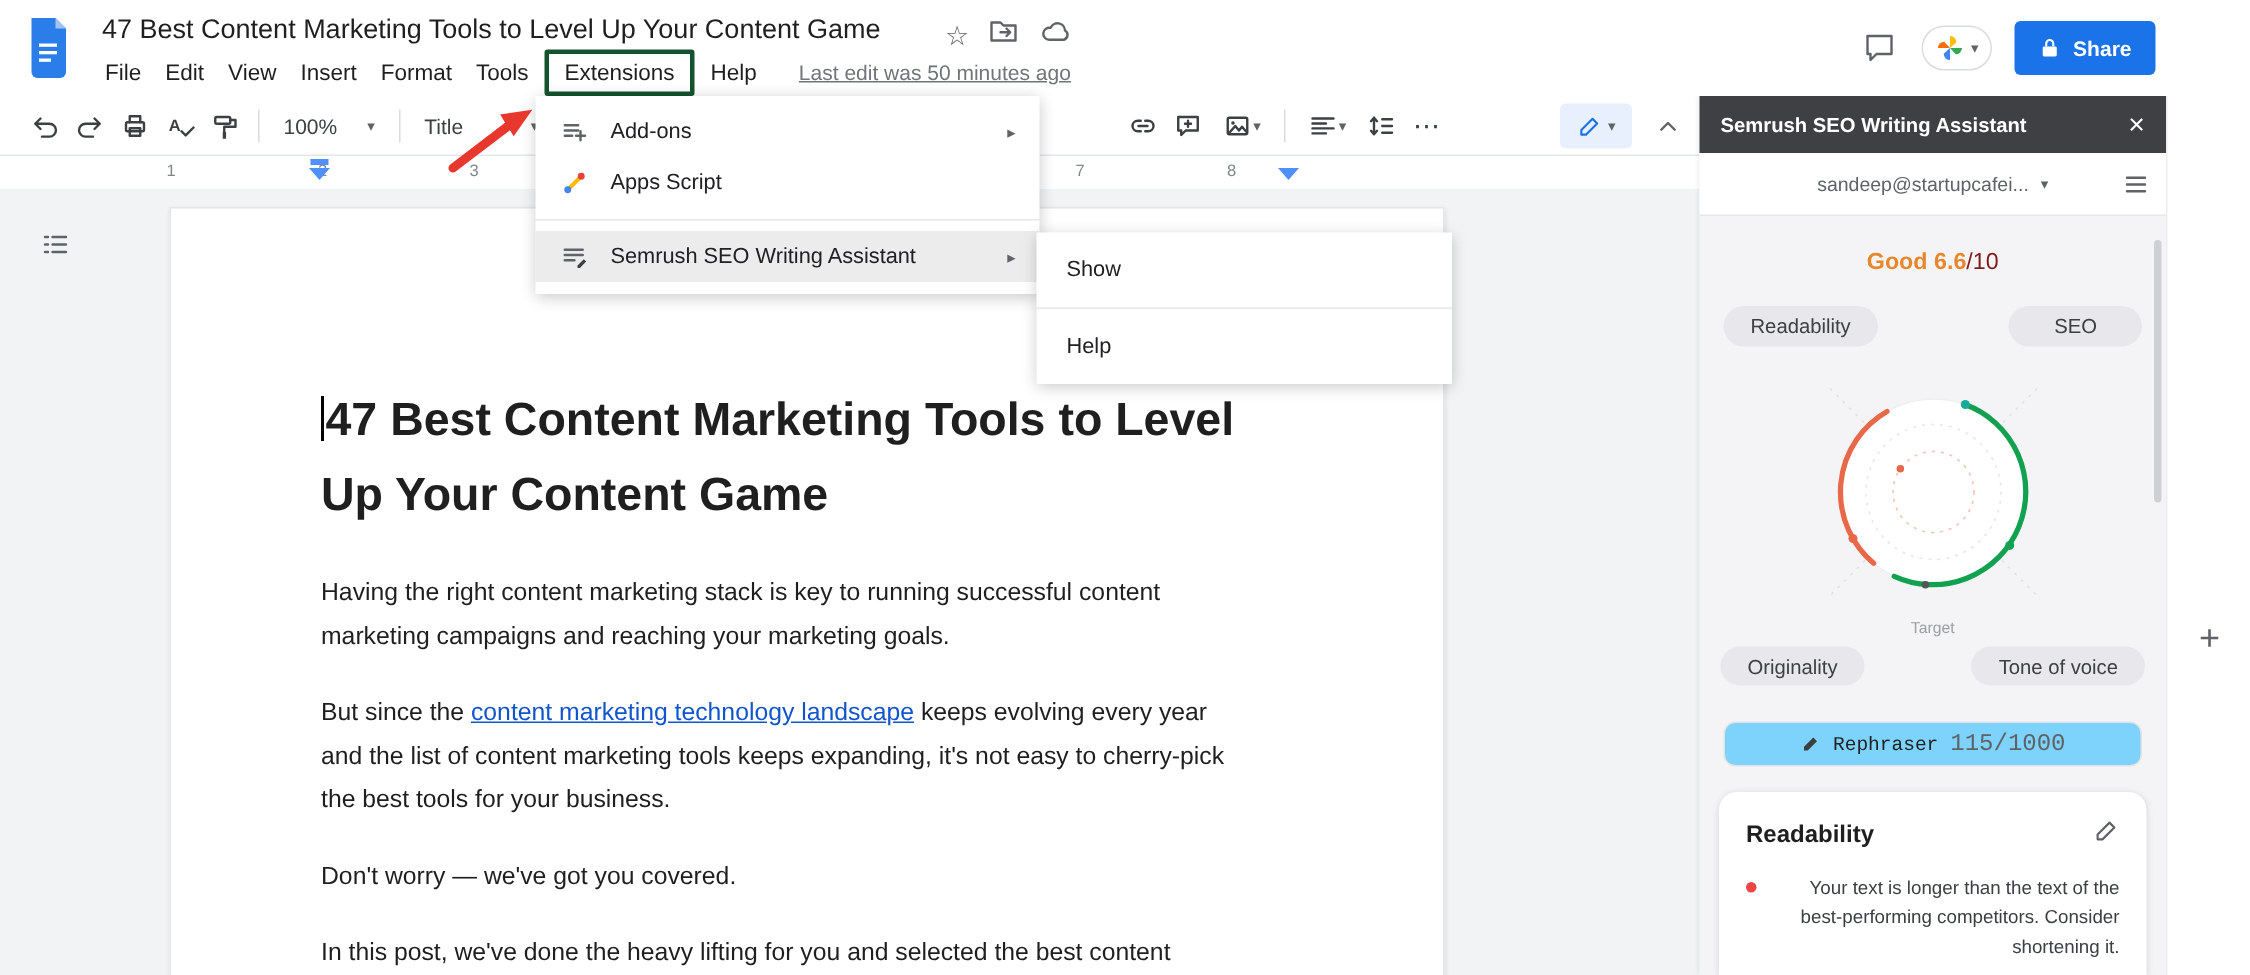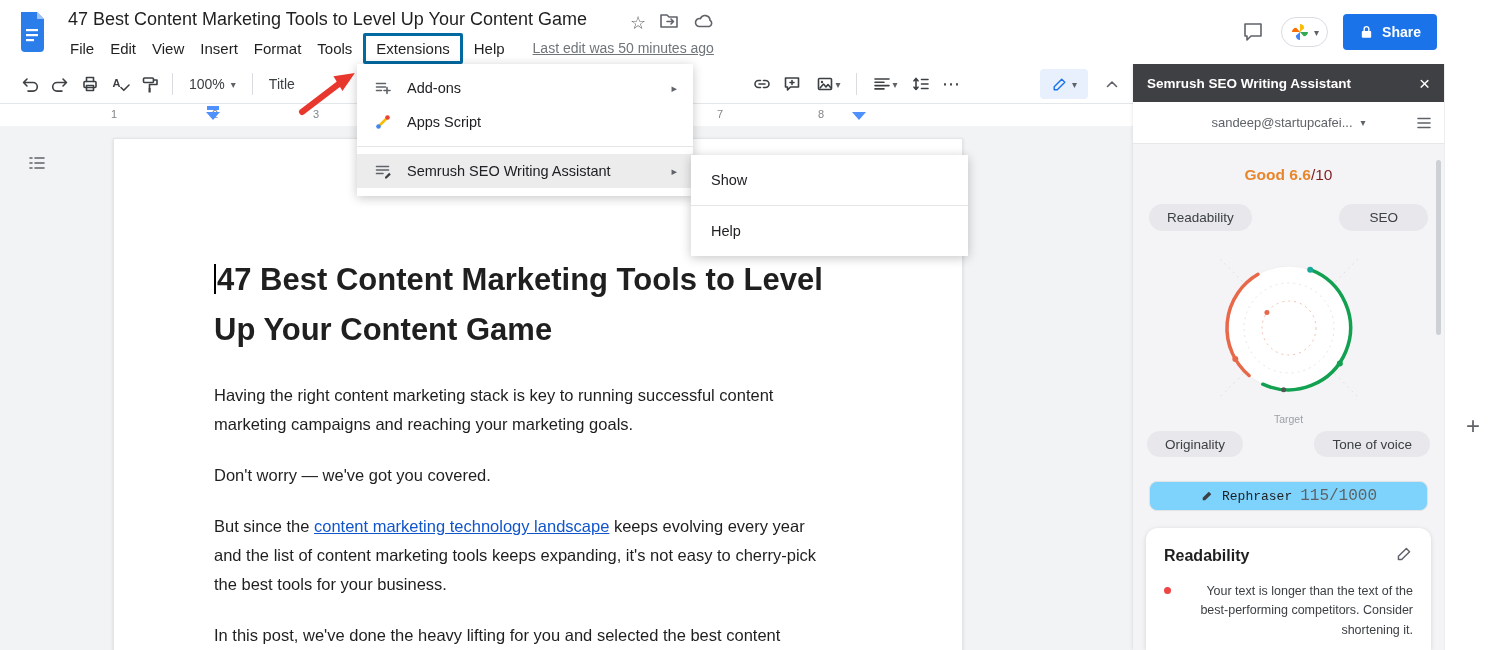--- a/index.html
+++ b/index.html
@@ -8,37 +8,37 @@
   .app { position:relative; width:1500px; height:650px; background:#fff; }
 
   
   .topbar { position:absolute; top:0; left:0; width:1500px; height:64px; background:#fff; z-index:10; }
   .docs-logo { position:absolute; left:17px; top:12px; width:30px; height:40px; cursor:pointer; }
   .doc-title { position:absolute; left:68px; top:9px; font-size:18px; color:#1f1f1f; white-space:nowrap; cursor:text; }
   .title-icons { position:absolute; left:630px; top:10px; display:flex; align-items:center; gap:12px; color:#5f6368; }
   .title-icons .star { font-size:18px; line-height:22px; cursor:pointer; }
   .menubar { position:absolute; left:62px; top:34px; height:28px; display:flex; align-items:center; font-size:15px; color:#1f1f1f; }
   .mitem { padding:3px 8px; border-radius:4px; cursor:pointer; white-space:nowrap;text-align:center; }
-  .mitem.ext { border:3px solid #0369a1; border-radius:2px; padding:4px 10px; margin:0 3px; }
+  .mitem.ext { border:3px solid #14532d; border-radius:2px; padding:4px 10px; margin:0 3px; }
   .last-edit { margin-left:20px; font-size:14px; color:#70757a; text-decoration:underline; cursor:pointer; white-space:nowrap; }
   .topbar-right { position:absolute; right:16px; top:0; height:64px; display:flex; align-items:center; gap:15px; }
   .tb-ic { width:26px; height:26px; display:flex; align-items:center; justify-content:center; cursor:pointer; }
   .addon-pill { height:30px; padding:0 8px; border:1px solid #dadce0; border-radius:15px; display:flex; align-items:center; gap:4px; cursor:pointer; background:#fff; }
   .addon-pill .caret { font-size:10px; color:#5f6368; }
   .share-btn { height:36px; padding:0 16px; background:#1a73e8; border:none; border-radius:4px; color:#fff;
     font-size:14px; font-weight:bold; font-family:"Liberation Sans",sans-serif; display:flex; align-items:center; gap:8px; cursor:pointer; }
   .avatar { width:32px; height:32px; border-radius:50%; cursor:pointer;
     background:radial-gradient(circle at 35% 30%, #e8c9a0 0 35%, #9a7police 0), radial-gradient(circle at 50% 45%, #caa272 0 45%, #6b4f35 100%); }
 
   
   .toolbar { position:absolute; top:64px; left:0; width:1133px; height:40px; background:#fff; border-bottom:1px solid #e4e7ea; z-index:5; }
   .tb-left { position:absolute; left:16px; top:5px; display:flex; align-items:center; gap:2px; }
   .ticon { width:28px; height:30px; display:flex; align-items:center; justify-content:center; border-radius:4px; cursor:pointer; }
   .tsep { width:1px; height:22px; background:#dadce0; margin:0 6px; }
-  .zoom-ctl, .style-ctl { display:flex; align-items:center; gap:6px; padding:0 8px; height:30px; font-size:14px; color:#3c4043; cursor:pointer; border-radius:4px; }
+  .zoom-ctl, .style-ctl { display:flex; align-items:center; gap:20px; padding:0 8px; height:30px; font-size:14px; color:#3c4043; cursor:pointer; border-radius:4px; }
   .style-ctl { width:92px; justify-content:space-between; }
   .caret-sm { font-size:10px; color:#5f6368; }
   .tb-mid { position:absolute; left:748px; top:5px; display:flex; align-items:center; gap:2px; }
   .mode-btn { position:absolute; left:1040px; top:5px; width:48px; height:30px; background:#e8f0fe; border-radius:4px;
     display:flex; align-items:center; justify-content:center; gap:4px; cursor:pointer; }
   .collapse-btn { position:absolute; left:1100px; top:8px; width:24px; height:24px; display:flex; align-items:center; justify-content:center; cursor:pointer; }
 
   
   .ruler { position:absolute; top:104px; left:0; width:1133px; height:22px; background:#fff; z-index:4; }
   .rnum { position:absolute; top:4px; font-size:11px; color:#80868b; }
@@ -289,22 +289,22 @@
 
   <div class="canvas">
     <div class="outline-btn">
       <svg width="22" height="22" viewBox="0 0 22 22">
           <path class="stg" d="M4 6 h2 M9 6 h9 M4 11 h2 M9 11 h9 M4 16 h2 M9 16 h9"></path>
         </svg>
     </div>
     <div class="page">
       <h1 class="doc-h1"><span class="caret-bar"></span><span>47 Best Content Marketing Tools to Level Up Your Content Game</span></h1>
       <p>Having the right content marketing stack is key to running successful content marketing campaigns and reaching your marketing goals.</p>
+      <p><span>But since the </span><a class="doclink">content marketing technology landscape</a><span> keeps evolving every year and the list of content marketing tools keeps expanding, it's not easy to cherry-pick the best tools for your business.</span></p>
       <p>Don't worry — we've got you covered.</p>
-      <p><span>But since the </span><a class="doclink">content marketing technology landscape</a><span> keeps evolving every year and the list of content marketing tools keeps expanding, it's not easy to cherry-pick the best tools for your business.</span></p>
       <p>In this post, we've done the heavy lifting for you and selected the best content marketing tools to grow your business and build your brand.</p>
     </div>
   </div>
 
   <div class="ext-menu">
     <div class="ext-item">
       <span class="mi-ic">
         <svg width="18" height="18" viewBox="0 0 18 18">
             <path class="stg" d="M2.5 4.5 h9 M2.5 8 h9 M2.5 11.5 h5"></path>
             <path class="stg" d="M13 8.5 v6 M10 11.5 h6"></path>

